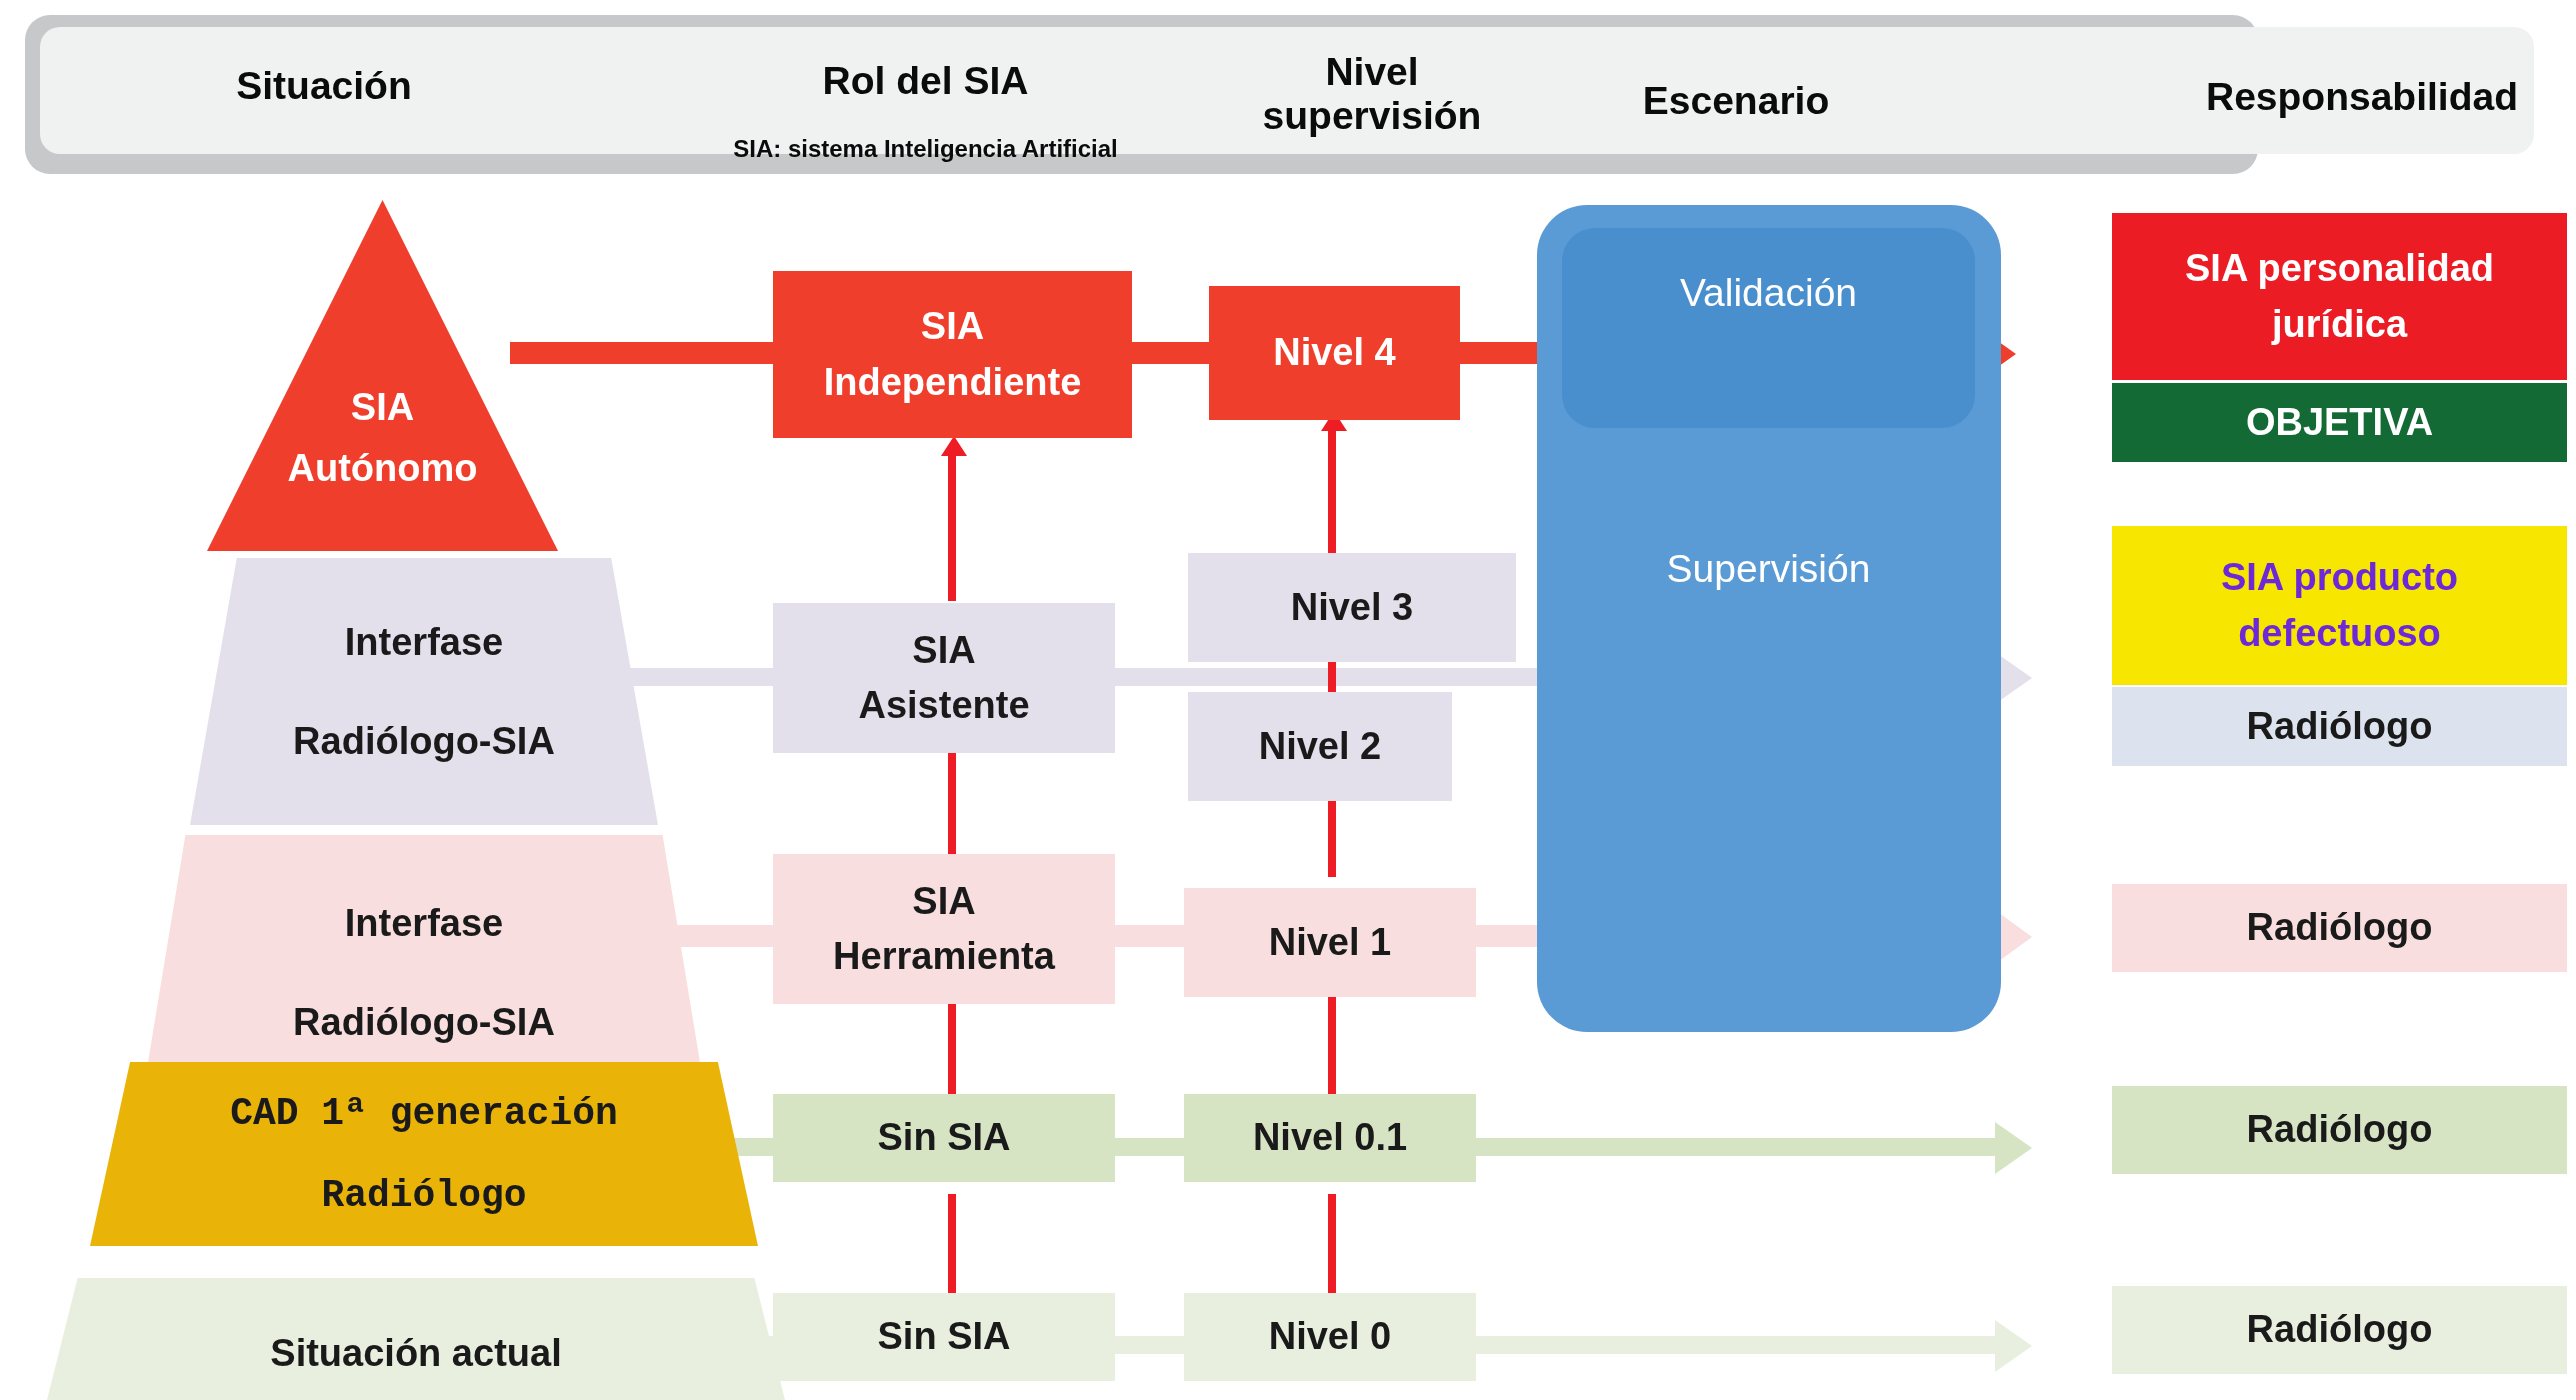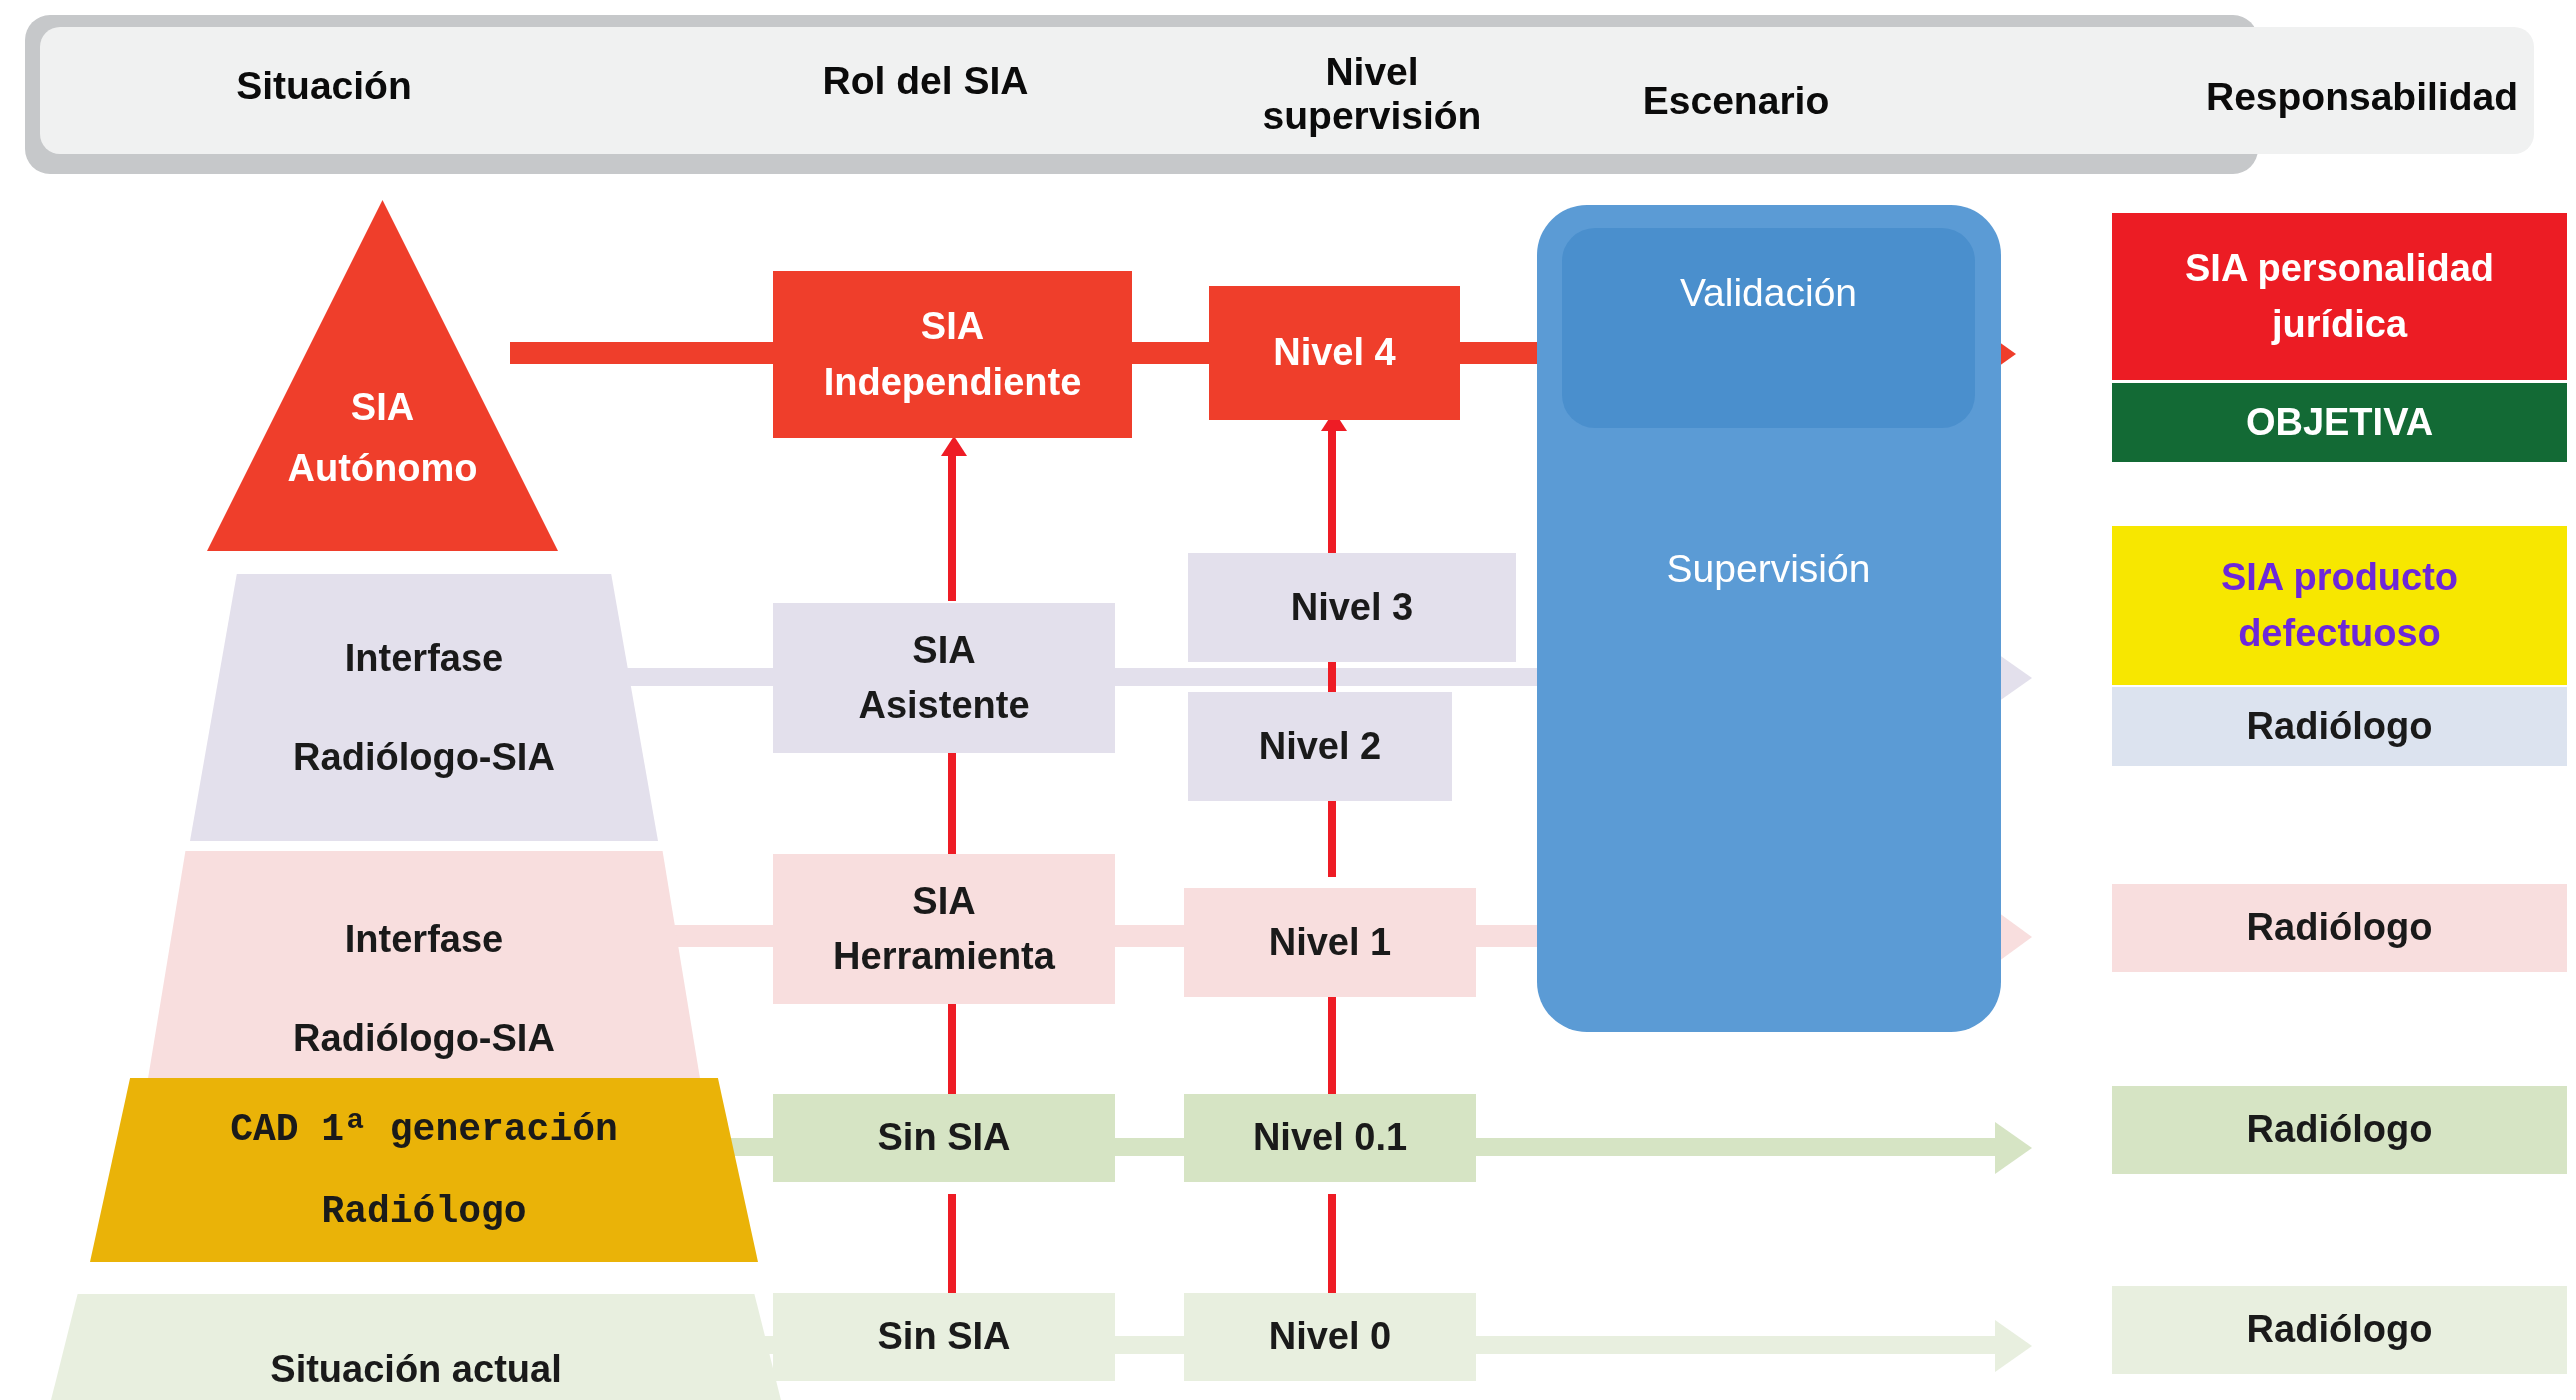--- a/index.html
+++ b/index.html
@@ -32,21 +32,20 @@
   
   .box{
     position:absolute;display:flex;flex-direction:column;align-items:center;
     justify-content:center;text-align:center;font-weight:bold;line-height:1.45;
     box-sizing:border-box;
   }
   .trap{
     position:absolute;display:flex;flex-direction:column;align-items:center;
     justify-content:center;text-align:center;font-weight:bold;line-height:1.5;
     box-sizing:border-box;
-    margin-top:16px;
   }
   .tri{
     position:absolute;display:flex;flex-direction:column;align-items:center;
     justify-content:center;text-align:center;font-weight:bold;line-height:1.6;
     color:#fff;box-sizing:border-box;
   }
 
   
   .hline{position:absolute;height:18.4px;}
   .harrow{position:absolute;width:0;height:0;border-style:solid;
@@ -71,20 +70,21 @@
 </style>
 </head>
 <body>
 
 <div id="stage">
 
   <div class="header-outer">
     <div class="header-inner">
       <div class="hdr h1">Situación</div>
       <div class="hdr h2">Rol del SIA</div>
+      <div class="hdr h2sub">SIA: sistema Inteligencia Artificial</div>
       <div class="hdr h3">
         <span>Nivel</span><br>
         <span>supervisión</span>
       </div>
       <div class="hdr h4">Escenario</div>
       <div class="hdr h5">Responsabilidad</div>
     </div>
   </div>
 
   <div class="hline z-line" style="left:510px;top:342px;width:1470px;background:#ef3e2b;height:22px;"></div>

